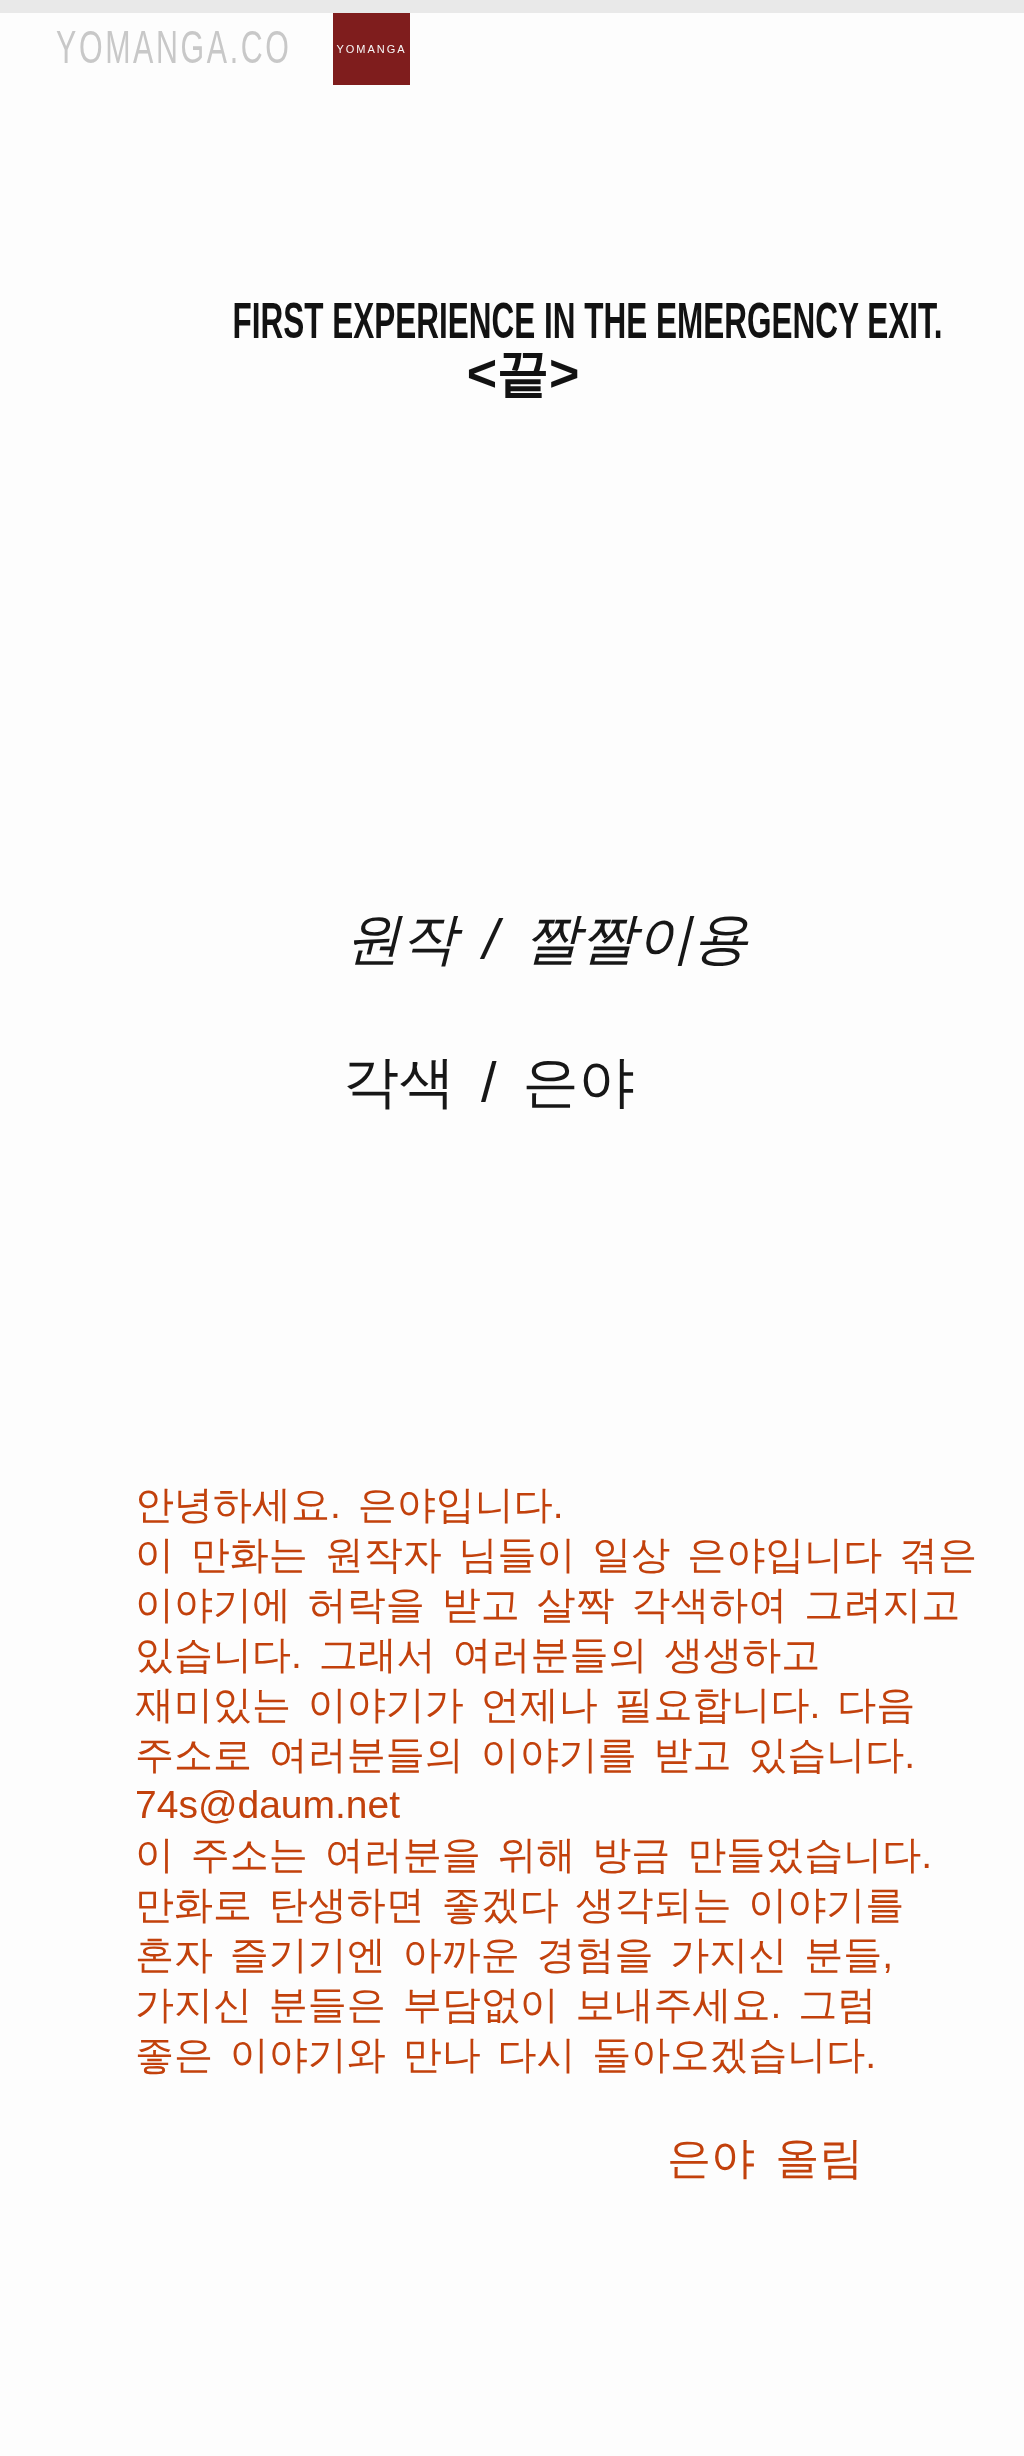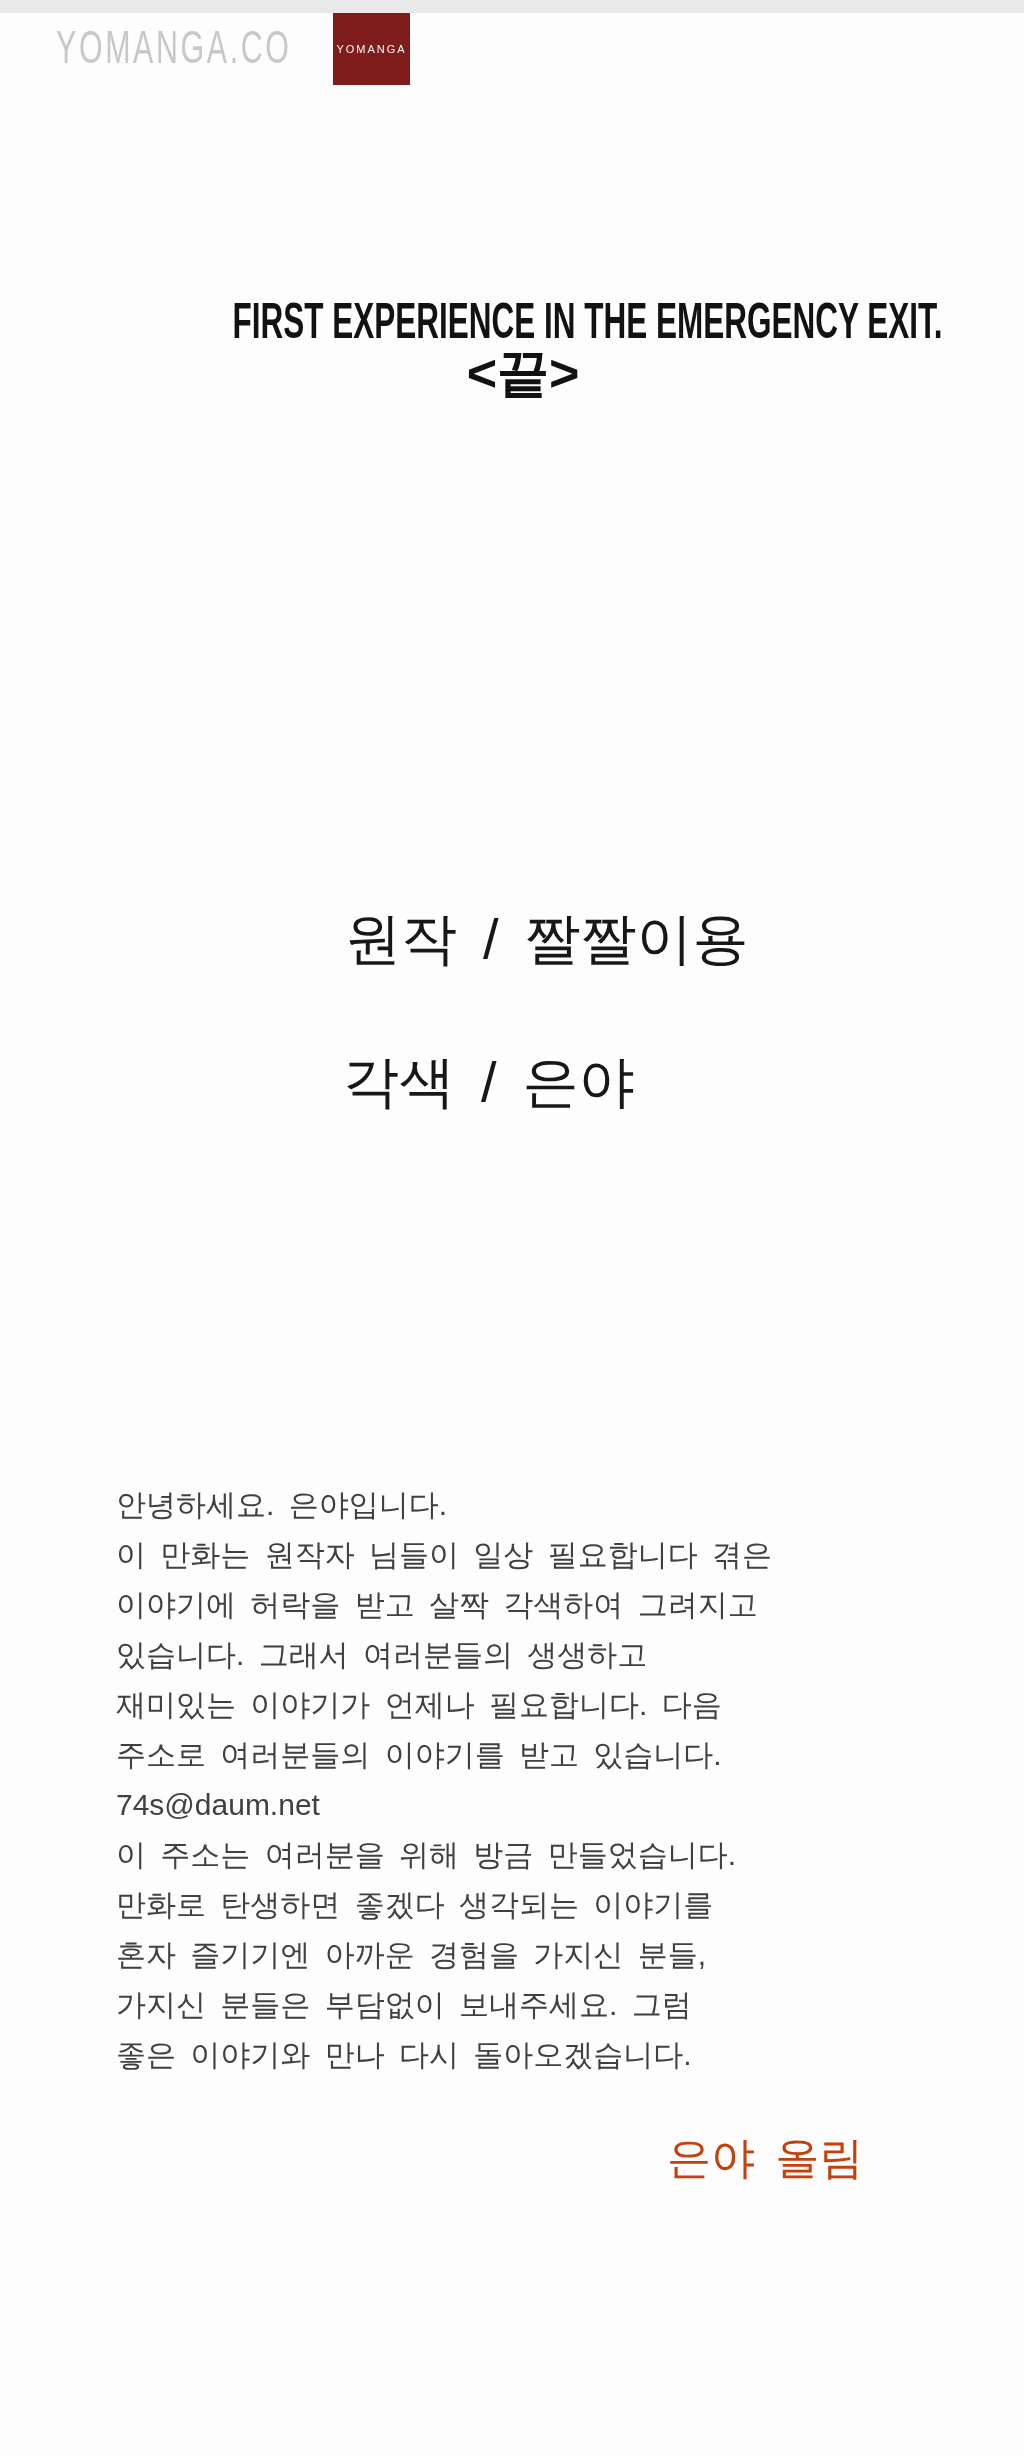--- a/index.html
+++ b/index.html
@@ -76,31 +76,31 @@
   }
   
   .credit{
     position:absolute;
     white-space:nowrap;
     font-size:56px;
     font-weight:500;
     color:#171717;
     line-height:66px;
   }
-  .credit-original{ left:345px; top:893px; }
+  .credit-original{ left:345px; top:893px;font-style:italic; }
   .credit-adaptation{ left:343px; top:1036px; }
   .credit .sep{ margin:0 26px; font-weight:400; }
   
   .letter{
     position:absolute;
-    left:116px; top:1467px;
+    left:135px; top:1467px;
     width:860px;
-    font-size:30px;
+    font-size:39px;
     line-height:50px;
-    color:#404040;
+    color:#c2410c;
     word-spacing:6px;
     white-space:nowrap;
   }
   .letter .line{ height:50px; }
   .signature{
     position:absolute;
     left:667px; top:2118px;
     font-size:44px;
     line-height:54px;
     color:#c2410c;
@@ -130,21 +130,21 @@
   <div class="credit credit-original">
     <span>원작</span><span class="sep">/</span><span>짤짤이용</span>
   </div>
 
   <div class="credit credit-adaptation">
     <span>각색</span><span class="sep">/</span><span>은야</span>
   </div>
 
   <div class="letter">
     <div class="line">안녕하세요. 은야입니다.</div>
-    <div class="line">이 만화는 원작자 님들이 일상 필요합니다 겪은</div>
+    <div class="line">이 만화는 원작자 님들이 일상 은야입니다 겪은</div>
     <div class="line">이야기에 허락을 받고 살짝 각색하여 그려지고</div>
     <div class="line">있습니다. 그래서 여러분들의 생생하고</div>
     <div class="line">재미있는 이야기가 언제나 필요합니다. 다음</div>
     <div class="line">주소로 여러분들의 이야기를 받고 있습니다.</div>
     <div class="line">74s@daum.net</div>
     <div class="line">이 주소는 여러분을 위해 방금 만들었습니다.</div>
     <div class="line">만화로 탄생하면 좋겠다 생각되는 이야기를</div>
     <div class="line">혼자 즐기기엔 아까운 경험을 가지신 분들,</div>
     <div class="line">가지신 분들은 부담없이 보내주세요. 그럼</div>
     <div class="line">좋은 이야기와 만나 다시 돌아오겠습니다.</div>

